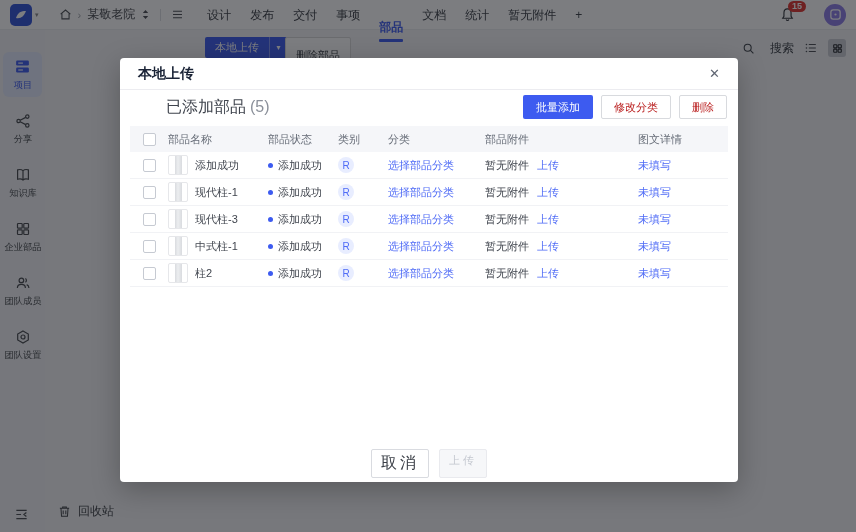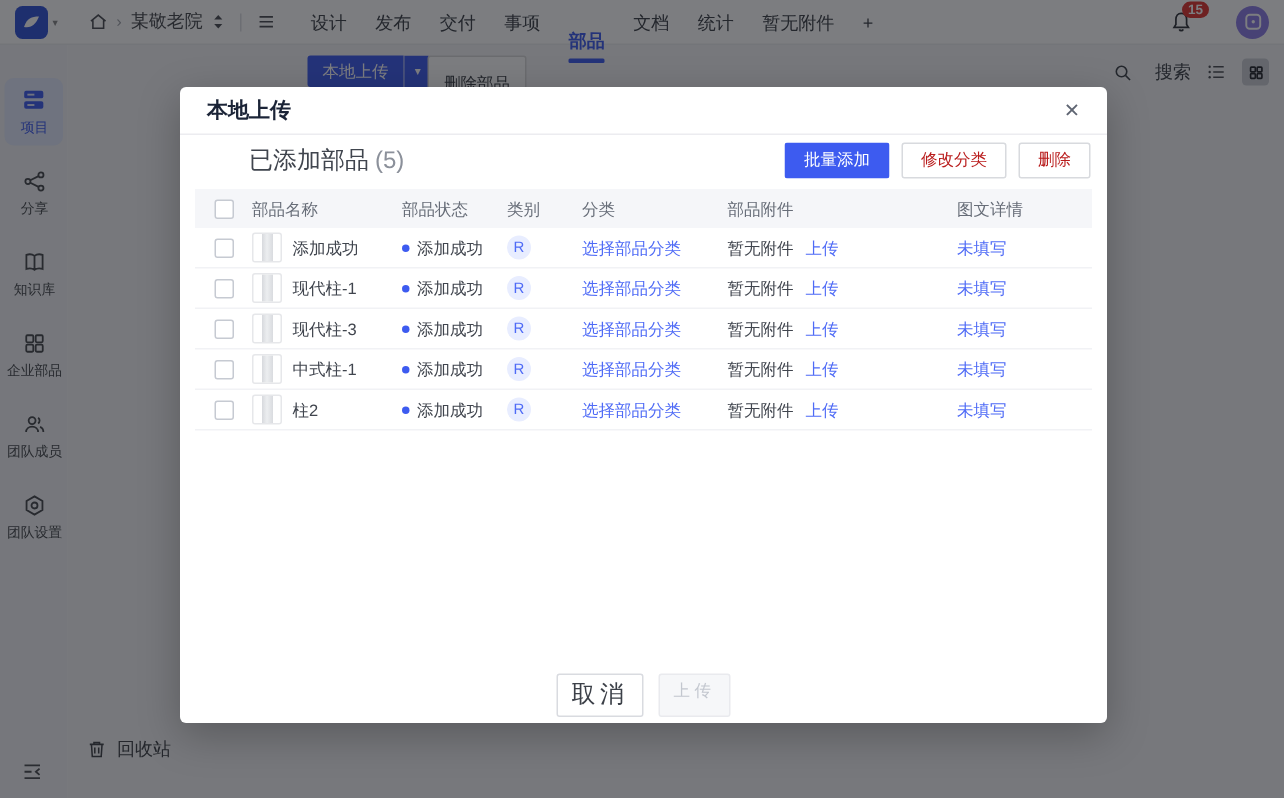--- a/index.html
+++ b/index.html
@@ -37,21 +37,21 @@
   .content{flex:1;position:relative;background:#f3f4f6;}
   .split-btn{position:absolute;left:160px;top:7px;display:flex;height:21px;cursor:pointer;}
   .split-main{background:var(--primary);color:#fff;font-size:11px;display:flex;align-items:center;padding:0 10px;border-radius:2px 0 0 2px;}
   .split-caret{background:var(--primary);color:#fff;width:18px;display:flex;align-items:center;justify-content:center;font-size:8px;border-left:1px solid rgba(255,255,255,.35);border-radius:0 2px 2px 0;}
   .ghost-btn{position:absolute;left:240px;top:7px;height:37px;background:#fff;border:1px solid #d9d9d9;border-radius:2px;color:#3c4047;font-size:11px;display:flex;align-items:center;padding:0 10px;cursor:pointer;}
   .search-cluster{position:absolute;top:9px;right:10px;display:flex;align-items:center;gap:10px;}
   .search-box{display:flex;align-items:center;gap:15px;color:#3c4047;font-size:12px;cursor:pointer;}
   .view-toggle{width:18px;height:18px;border-radius:3px;background:#c9ccd3;display:flex;align-items:center;justify-content:center;color:#23252a;cursor:pointer;}
   .empty-state{position:absolute;left:72px;top:222px;width:120px;text-align:center;}
   .empty-text{font-size:11px;color:#9aa0a8;margin-top:6px;}
-  .recycle{position:absolute;left:13px;bottom:24px;display:flex;align-items:center;gap:7px;color:#3f4247;font-size:12px;cursor:pointer;}
+  .recycle{position:absolute;left:13px;bottom:12px;display:flex;align-items:center;gap:7px;color:#3f4247;font-size:12px;cursor:pointer;}
 
   
   .overlay{position:absolute;inset:0;background:rgba(17,19,24,0.55);z-index:5;}
   .modal{position:absolute;left:120px;top:58px;width:618px;height:424px;background:#fff;border-radius:4px;box-shadow:0 8px 28px rgba(0,0,0,.25);z-index:10;}
   .m-header{height:32px;padding:0 18px;display:flex;align-items:center;justify-content:space-between;border-bottom:1px solid #ececf0;}
   .m-title{font-size:14px;font-weight:bold;color:#1b2437;}
   .m-close{font-size:13px;color:#5f6572;cursor:pointer;line-height:1;}
   .m-toolbar{height:34px;padding:0 11px 0 18px;display:flex;align-items:center;}
   .added-label{font-size:16px;color:#40454e;margin-left:28px;}
   .added-count{color:#8b909a;margin-left:4px;}

